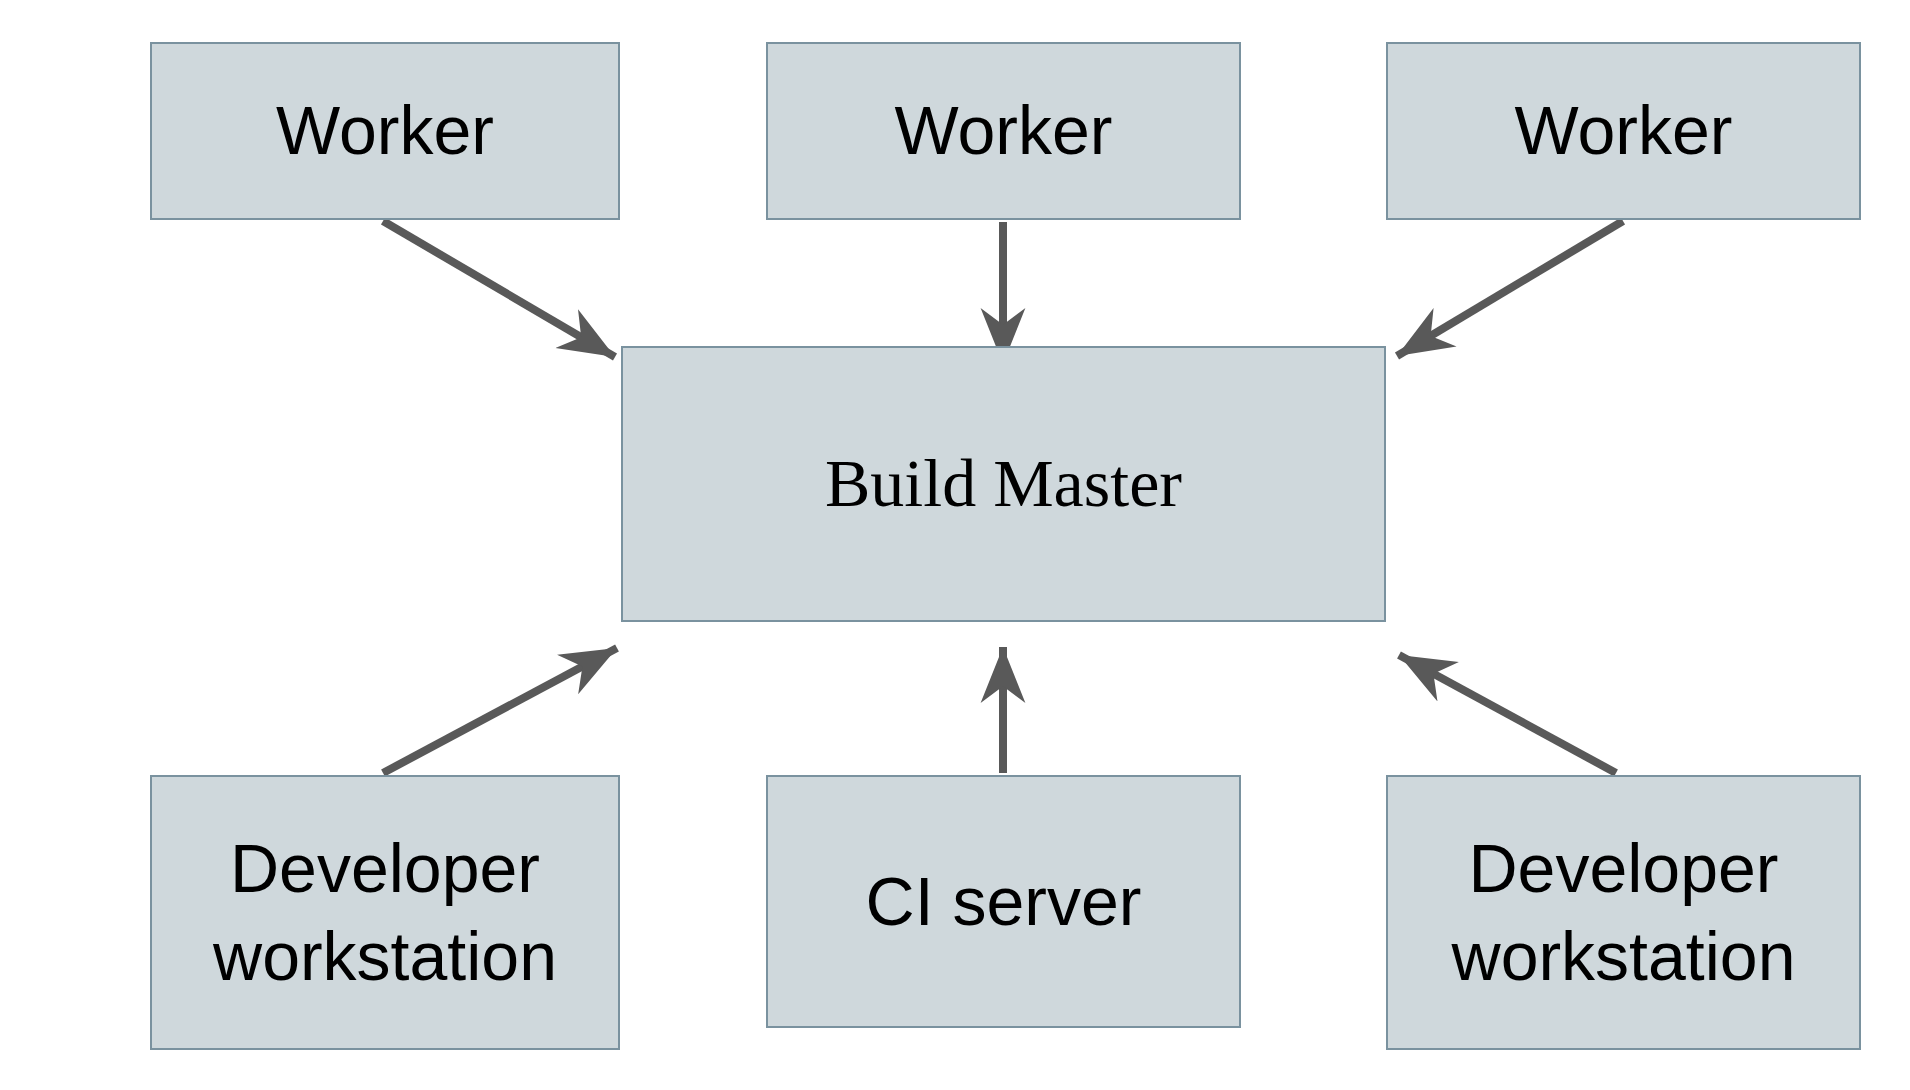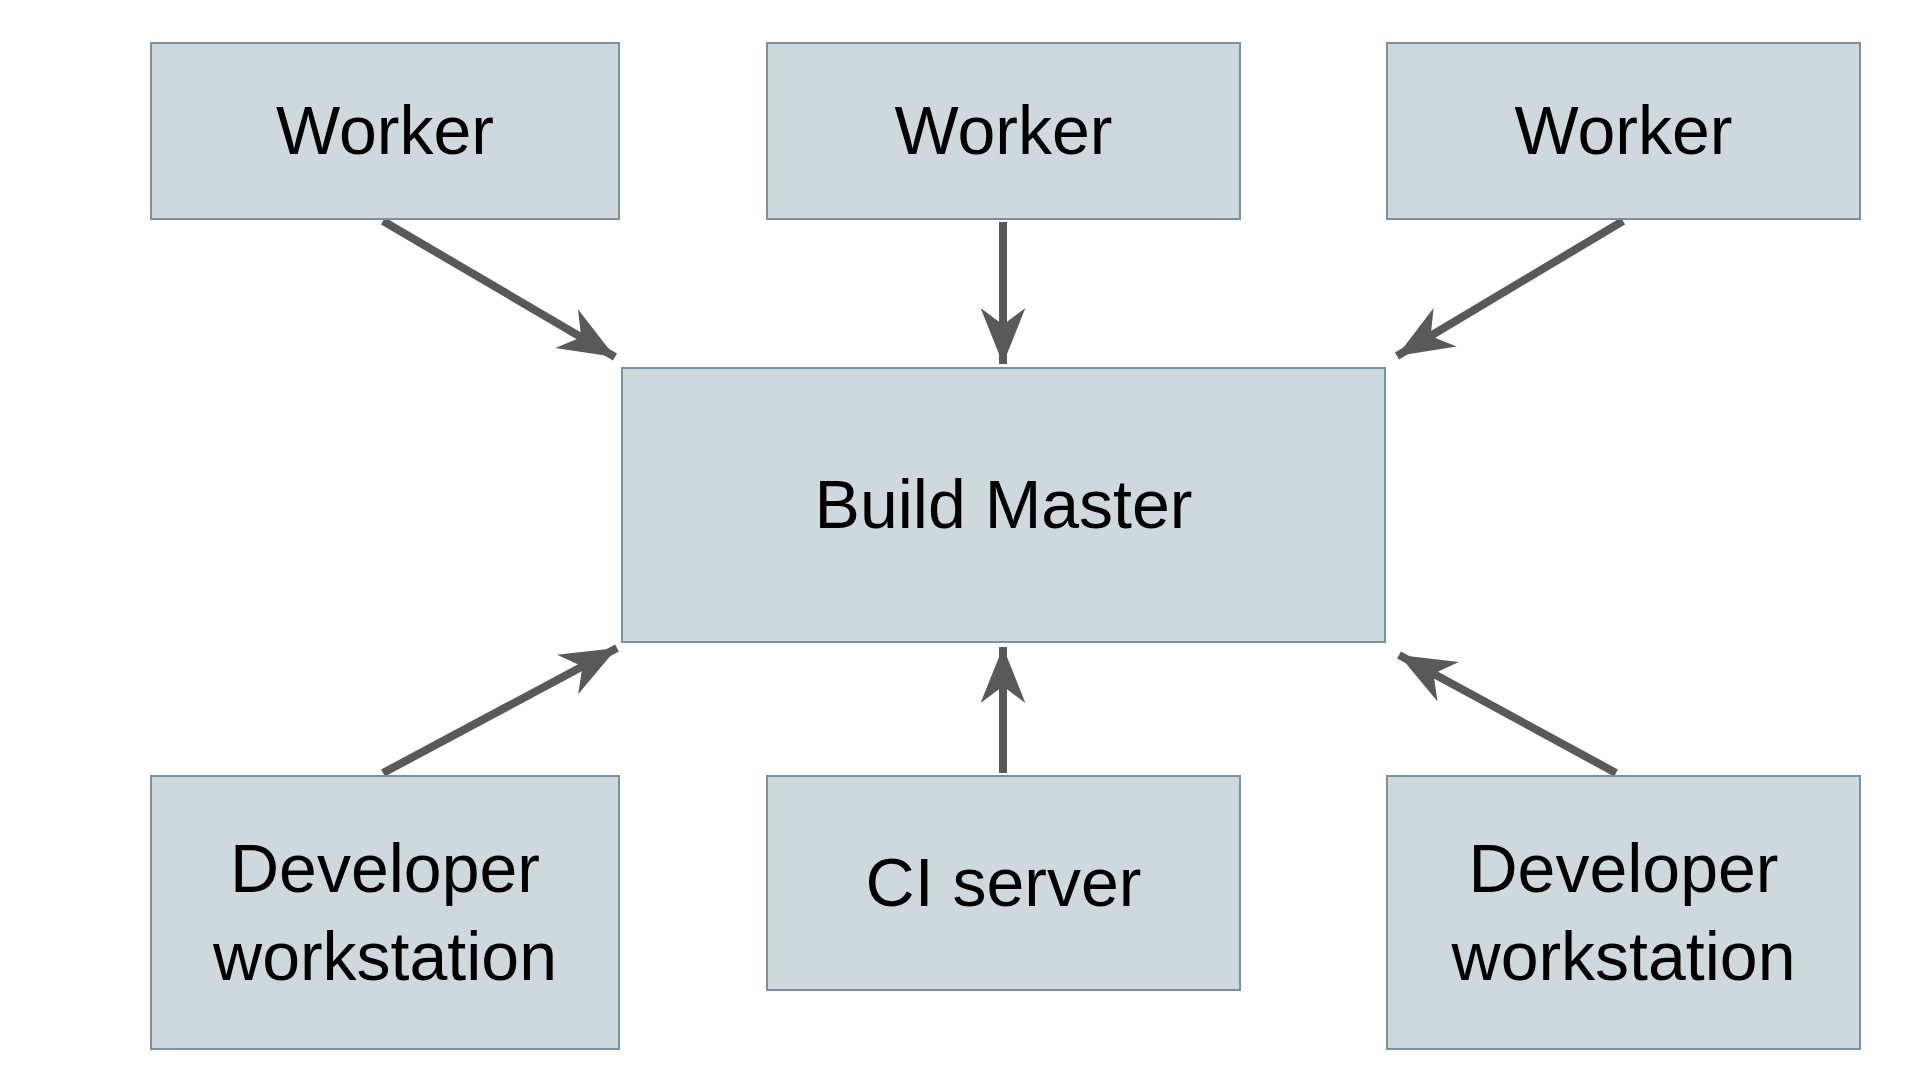--- a/index.html
+++ b/index.html
@@ -43,23 +43,23 @@
     font-size: 68px;
     line-height: 1.28;
     color: var(--text, #000000);
     z-index: 2;
     padding: 0 14px;
   }
   
   .node-worker-1 { left: 122px; top: 42px;  width: 470px; height: 178px; }
   .node-worker-2 { left: 738px; top: 42px;  width: 475px; height: 178px; }
   .node-worker-3 { left: 1358px; top: 42px; width: 475px; height: 178px; }
-  .node-build-master { left: 593px; top: 367px; width: 765px; height: 276px; }
+  .node-build-master { left: 593px; top: 346px; width: 765px; height: 276px; font-family: Liberation Serif, serif; }
   .node-developer-workstation-1 { left: 122px;  top: 775px; width: 470px; height: 275px; }
-  .node-ci-server               { left: 738px;  top: 775px; width: 475px; height: 216px; }
+  .node-ci-server               { left: 738px;  top: 775px; width: 475px; height: 253px; }
   .node-developer-workstation-2 { left: 1358px; top: 775px; width: 475px; height: 275px; }
 </style>
 </head>
 <body>
 
 <div class="stage" style="--bg: #ffffff; --node-fill: #cfd8dc; --node-border: #7a929f; --arrow: #595959; --text: #000000;">
 
   <svg class="connector-layer" viewBox="0 0 1910 1090" xmlns="http://www.w3.org/2000/svg">
     <defs>
       <marker id="barb" viewBox="0 0 10 8" refX="10" refY="4" markerWidth="7" markerHeight="7" orient="auto" markerUnits="strokeWidth">

